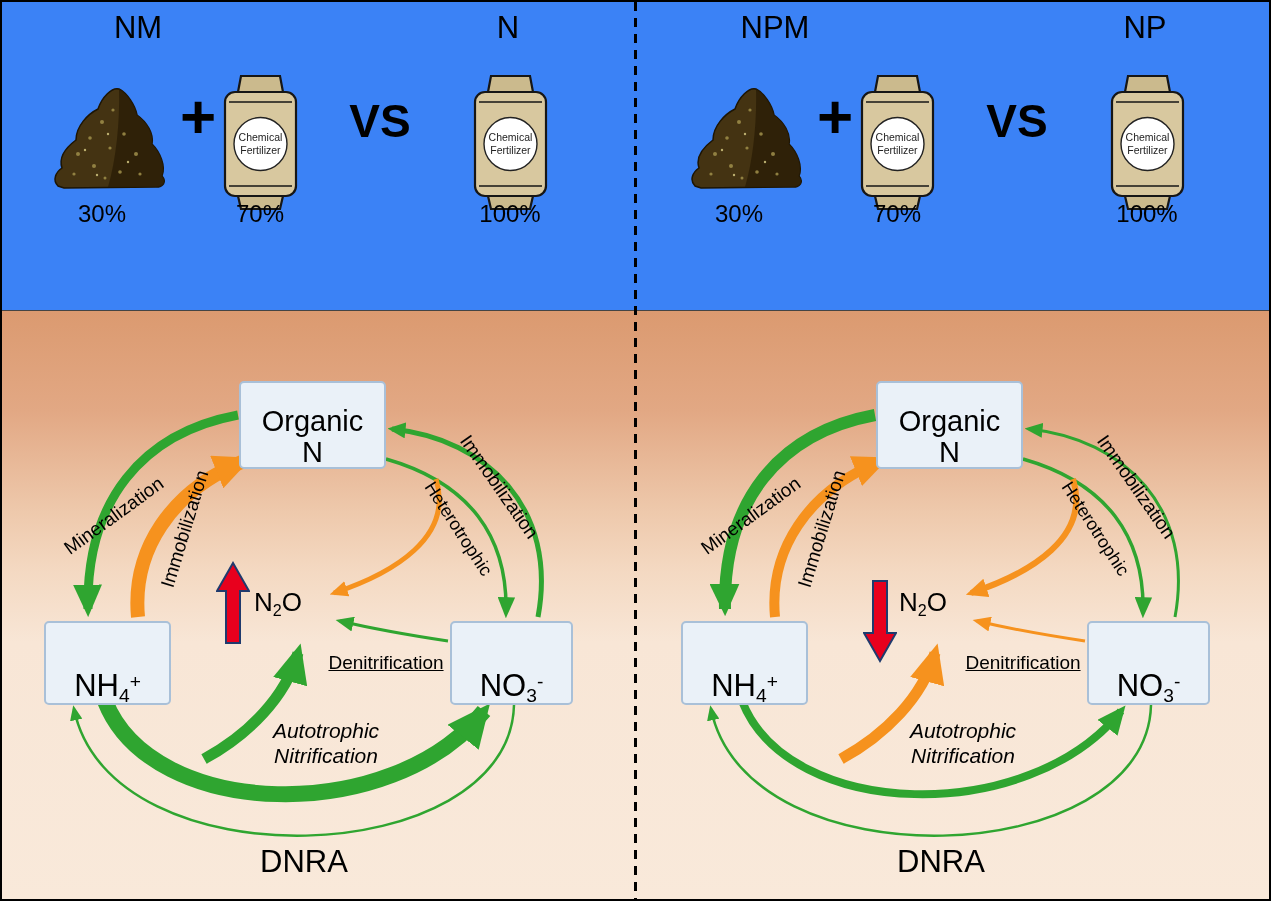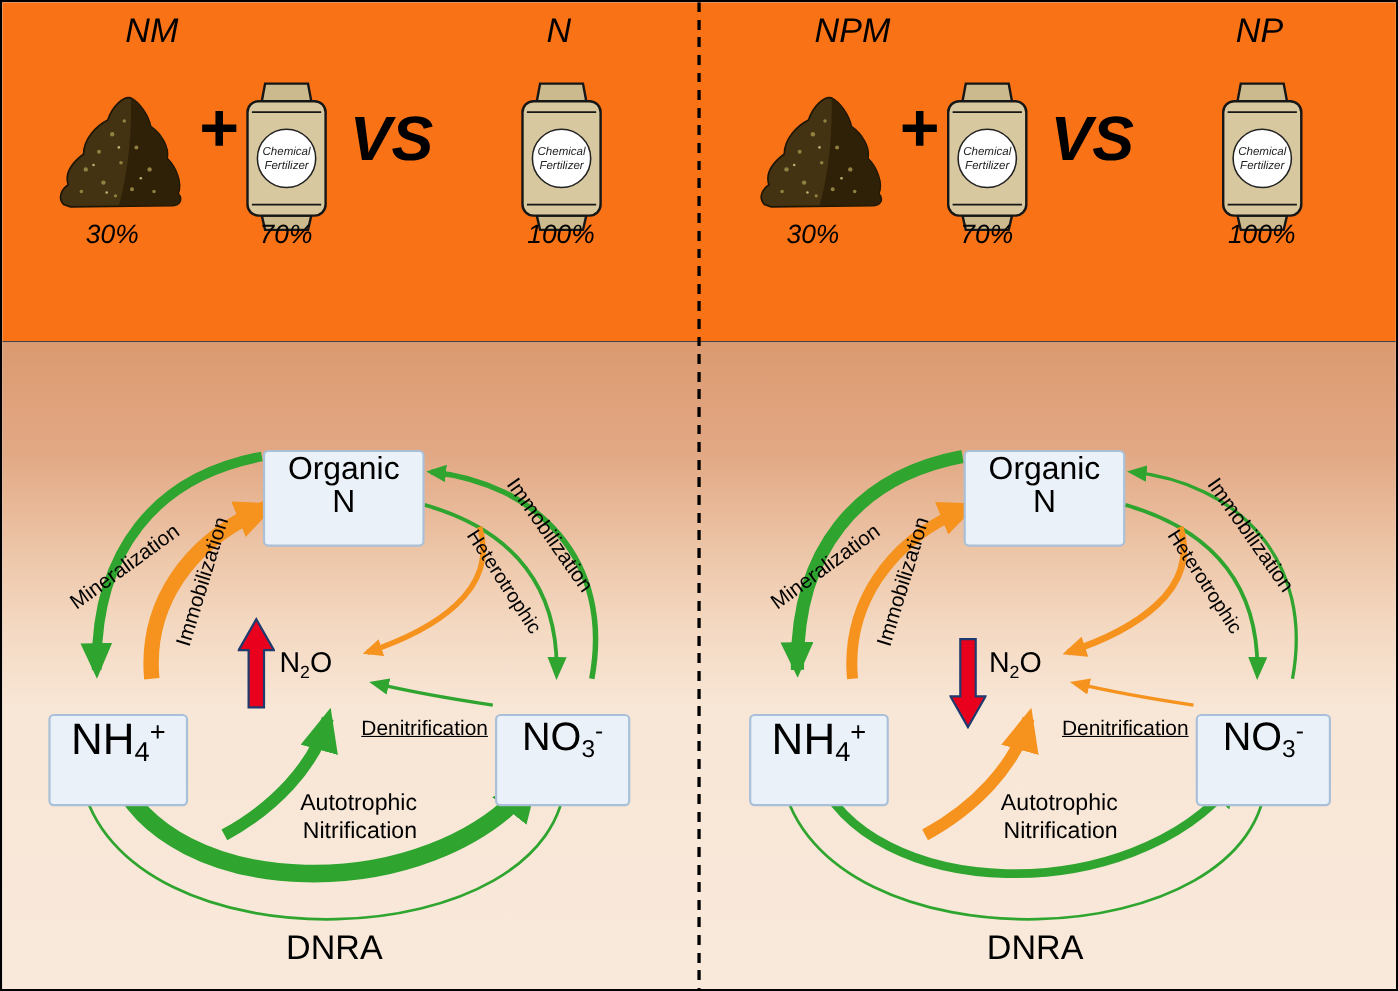--- a/index.html
+++ b/index.html
@@ -7,29 +7,29 @@
     --box-bg:#eaf1f8; --box-border:#a9c0d8;
     --bag-tan:#d8c89f; --bag-tan-dark:#cbba8d;
     --soil-top:#db9a70; --soil-light:#f9e9da;
     --manure-brown:#443312; --manure-dark:#2c1f07;
   }
   html,body{margin:0;padding:0;background:#fff;font-family:"Liberation Sans",sans-serif;color:#000;}
   .figure{position:relative;width:1271px;height:901px;border:2px solid #000;box-sizing:border-box;background:#fff;overflow:hidden;}
   .divider{position:absolute;left:632px;top:0;width:3px;height:100%;z-index:10;
     background:repeating-linear-gradient(180deg,#000 0 9px,transparent 9px 16px);}
   
-  .top-section{position:absolute;left:0;top:0;width:100%;height:308px;background:#f97316;font-style:italic;}
+  .top-section{position:absolute;left:0;top:0;width:100%;height:308px;background:#3b82f6;}
   .top-half{position:absolute;top:0;width:634px;height:308px;}
   .top-half.thL{left:0;} .top-half.thR{left:637px;}
   .t-label{position:absolute;top:8px;font-size:31px;transform:translateX(-50%);white-space:nowrap;}
   .mix-label{left:136px;} .pure-label{left:506px;}
   .pct{position:absolute;top:198px;font-size:24px;transform:translateX(-50%);white-space:nowrap;}
   .pct-manure{left:100px;} .pct-fert{left:258px;} .pct-pure{left:508px;}
   .plus{position:absolute;left:196px;top:84px;transform:translateX(-50%);font-size:62px;font-weight:700;line-height:1;}
-  .vs{position:absolute;left:354px;top:96px;transform:translateX(-50%);font-size:57px;font-weight:700;line-height:1;}
+  .vs{position:absolute;left:378px;top:96px;transform:translateX(-50%);font-size:46px;font-weight:700;line-height:1;}
   .manure-wrap{position:absolute;left:48px;top:80px;width:126px;height:110px;}
   .bag{position:absolute;top:72px;width:87px;height:137px;}
   .bag1{left:215px;} .bag2{left:465px;}
   .bag-text{font-size:10.5px;fill:#222;}
   
   .bottom-section{position:absolute;left:0;top:308px;width:100%;height:593px;box-sizing:border-box;
     border-top:1px solid #444;
     background:linear-gradient(180deg,var(--soil-top) 0%,#e2a884 17%,#eec9ac 34%,#f4d9c2 44%,#f8e6d6 56%,var(--soil-light) 100%);}
   .cycle{position:absolute;top:0;width:634px;height:593px;}
   .cyL{left:0;} .cyR{left:637px;}
@@ -51,37 +51,37 @@
   .cyR .min{stroke-width:12;marker-end:url(#mg3);}
   .cyR .immL{stroke-width:10;marker-end:url(#mo2);}
   .cyR .immR{stroke-width:3;marker-end:url(#mg1);}
   .cyR .het{stroke-width:3.5;marker-end:url(#mg1);}
   .cyR .hetN2O{stroke-width:6;marker-end:url(#mo2);}
   .cyR .den{stroke-width:3;marker-end:url(#mo1);}
   .cyR .auto{stroke-width:8;marker-end:url(#mg2);}
   .cyR .autoBr{stroke-width:11;marker-end:url(#mo2);}
   .cyR .dnra{stroke-width:2.5;marker-end:url(#mg1);}
   .node{position:absolute;z-index:2;background:var(--box-bg);border:2px solid var(--box-border);border-radius:5px;
-    display:flex;align-items:flex-start;justify-content:center;text-align:center;line-height:1.05;margin-top:28px;}
+    display:flex;align-items:flex-end;justify-content:center;text-align:center;line-height:1.05;}
   .node-organic{left:237px;top:70px;width:143px;height:84px;font-size:29px;}
-  .node-nh4{left:42px;top:310px;width:123px;height:80px;font-size:40px;}
-  .node-no3{left:448px;top:310px;width:119px;height:80px;font-size:36px;}
+  .node-nh4{left:42px;top:310px;width:123px;height:80px;font-size:31px;}
+  .node-no3{left:448px;top:310px;width:119px;height:80px;font-size:31px;}
   .formula sub{font-size:62%;vertical-align:baseline;position:relative;top:0.28em;}
   .formula sup{font-size:62%;vertical-align:baseline;position:relative;top:-0.45em;}
   .n2o{position:absolute;z-index:3;font-size:26px;white-space:nowrap;}
   .cyL .n2o{left:252px;top:276px;} .cyR .n2o{left:260px;top:276px;}
   .red-arrow{position:absolute;z-index:3;}
   .cyL .red-arrow{left:214px;top:250px;} .cyR .red-arrow{left:224px;top:268px;}
   .lbl{position:absolute;z-index:2;white-space:nowrap;transform:translate(-50%,-50%);}
   .lbl-min{left:112px;top:205px;transform:translate(-50%,-50%) rotate(-36deg);font-size:19px;}
   .lbl-immL{left:183px;top:218px;transform:translate(-50%,-50%) rotate(-73deg);font-size:19px;}
   .lbl-immR{left:497px;top:176px;transform:translate(-50%,-50%) rotate(55deg);font-size:19px;}
   .lbl-het{left:456px;top:218px;transform:translate(-50%,-50%) rotate(57deg);font-size:18px;}
   .lbl-den{left:384px;top:352px;font-size:19px;text-decoration:underline;}
-  .lbl-auto{left:324px;top:432px;font-size:21px;text-align:right;line-height:1.2;}
+  .lbl-auto{left:324px;top:432px;font-size:21px;text-align:center;line-height:1.2;font-style:italic;}
   .lbl-dnra{left:302px;top:551px;font-size:31px;}
 </style>
 </head>
 <body>
 
 <svg width="0" height="0" style="position:absolute" aria-hidden="true">
   <defs>
     <marker id="mg1" markerWidth="6" markerHeight="5" refX="4.5" refY="2.5" orient="auto" markerUnits="strokeWidth">
         <path d="M0,0 L6,2.5 L0,5 Z" style="fill:var(--green)"></path>
       </marker>

